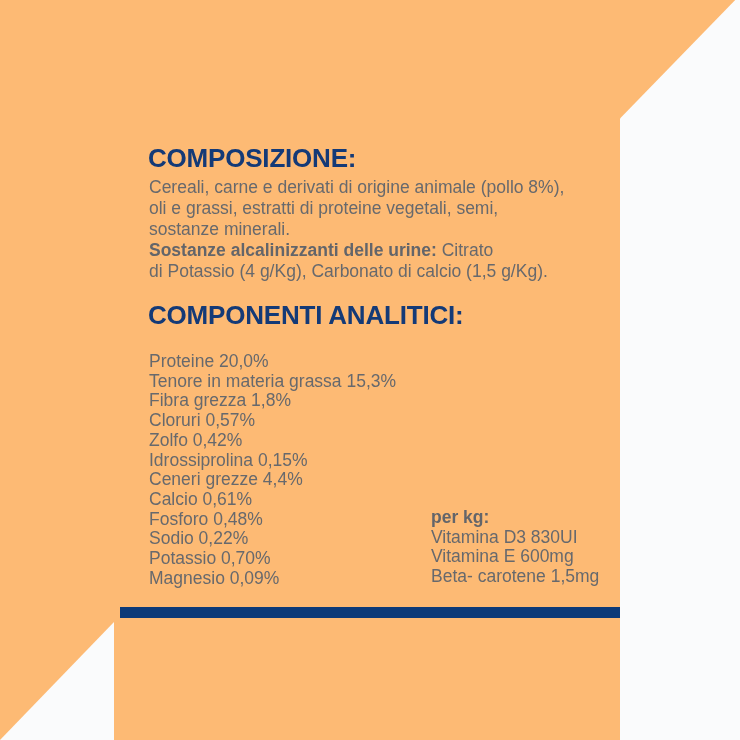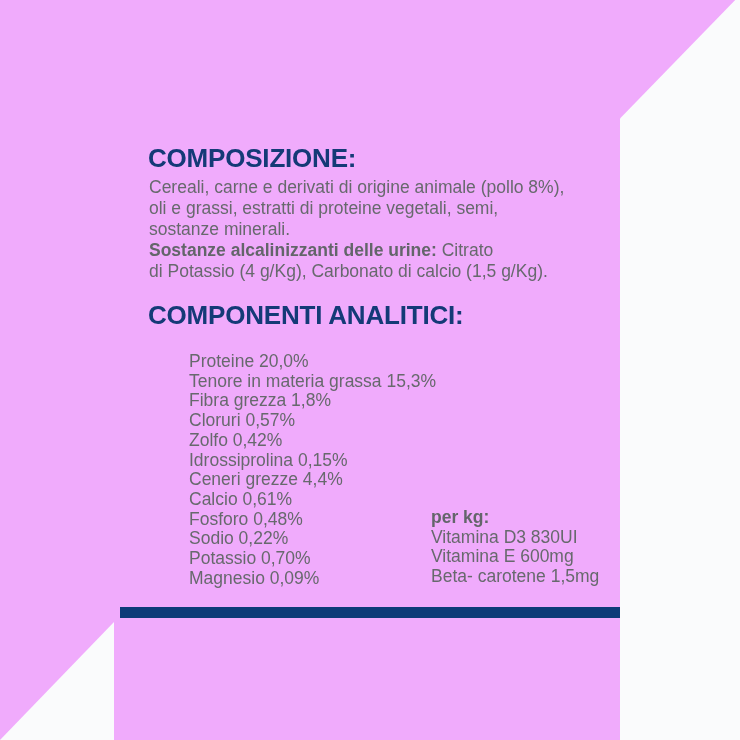--- a/index.html
+++ b/index.html
@@ -4,21 +4,21 @@
 <style>
   html, body {
     margin: 0;
     padding: 0;
     background: #ffffff;
   }
   .page {
     position: relative;
     width: 740px;
     height: 740px;
-    background: #f0abfc;
+    background: #fdba74;
     overflow: hidden;
     font-family: "Liberation Sans", sans-serif;
     color: #67696d;
   }
   .shade {
     position: absolute;
     background: #fafbfc;
   }
   .shade-tr {
     top: 0;
@@ -56,21 +56,20 @@
   }
   .para strong, .perkg-label { font-weight: bold; color: #63656a; }
   .list-left {
     position: absolute;
     left: 149px;
     top: 352px;
     width: 300px;
     font-size: 17.5px;
     line-height: 19.7px;
     color: #67696d;
-    margin-left: 40px;
   }
   .list-right {
     position: absolute;
     left: 431px;
     top: 508px;
     width: 240px;
     font-size: 17.5px;
     line-height: 19.7px;
     color: #67696d;
   }

